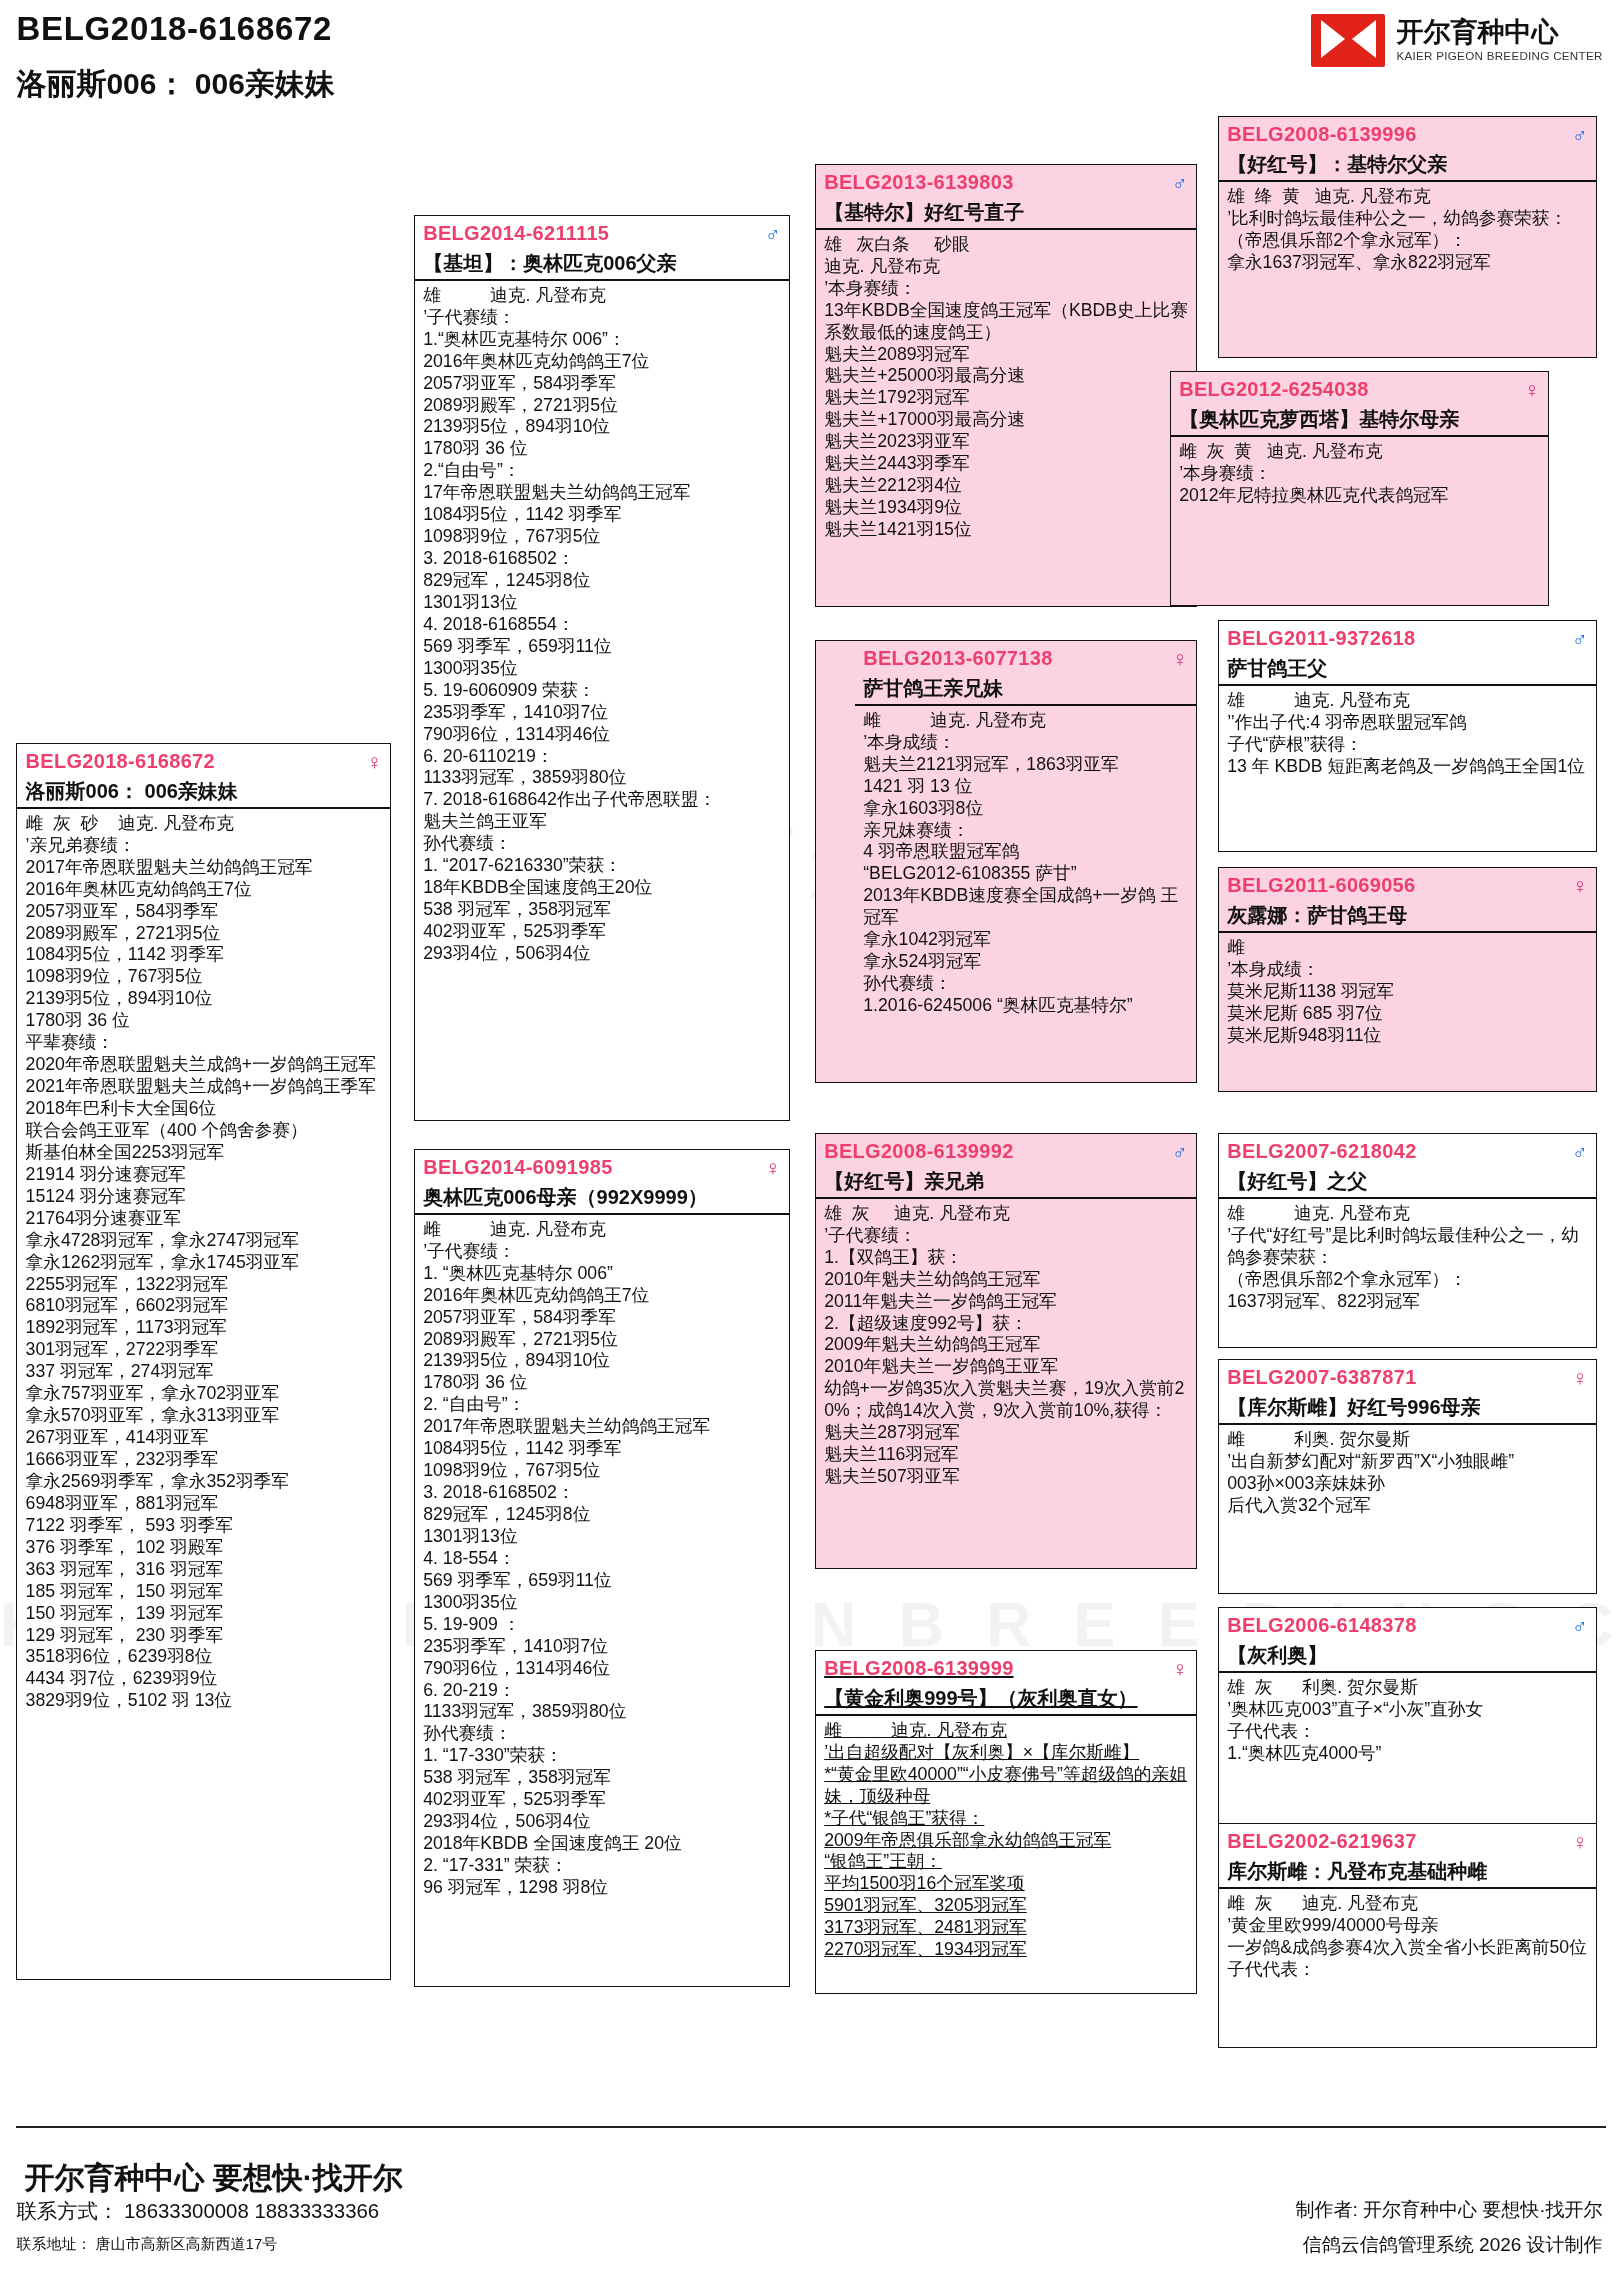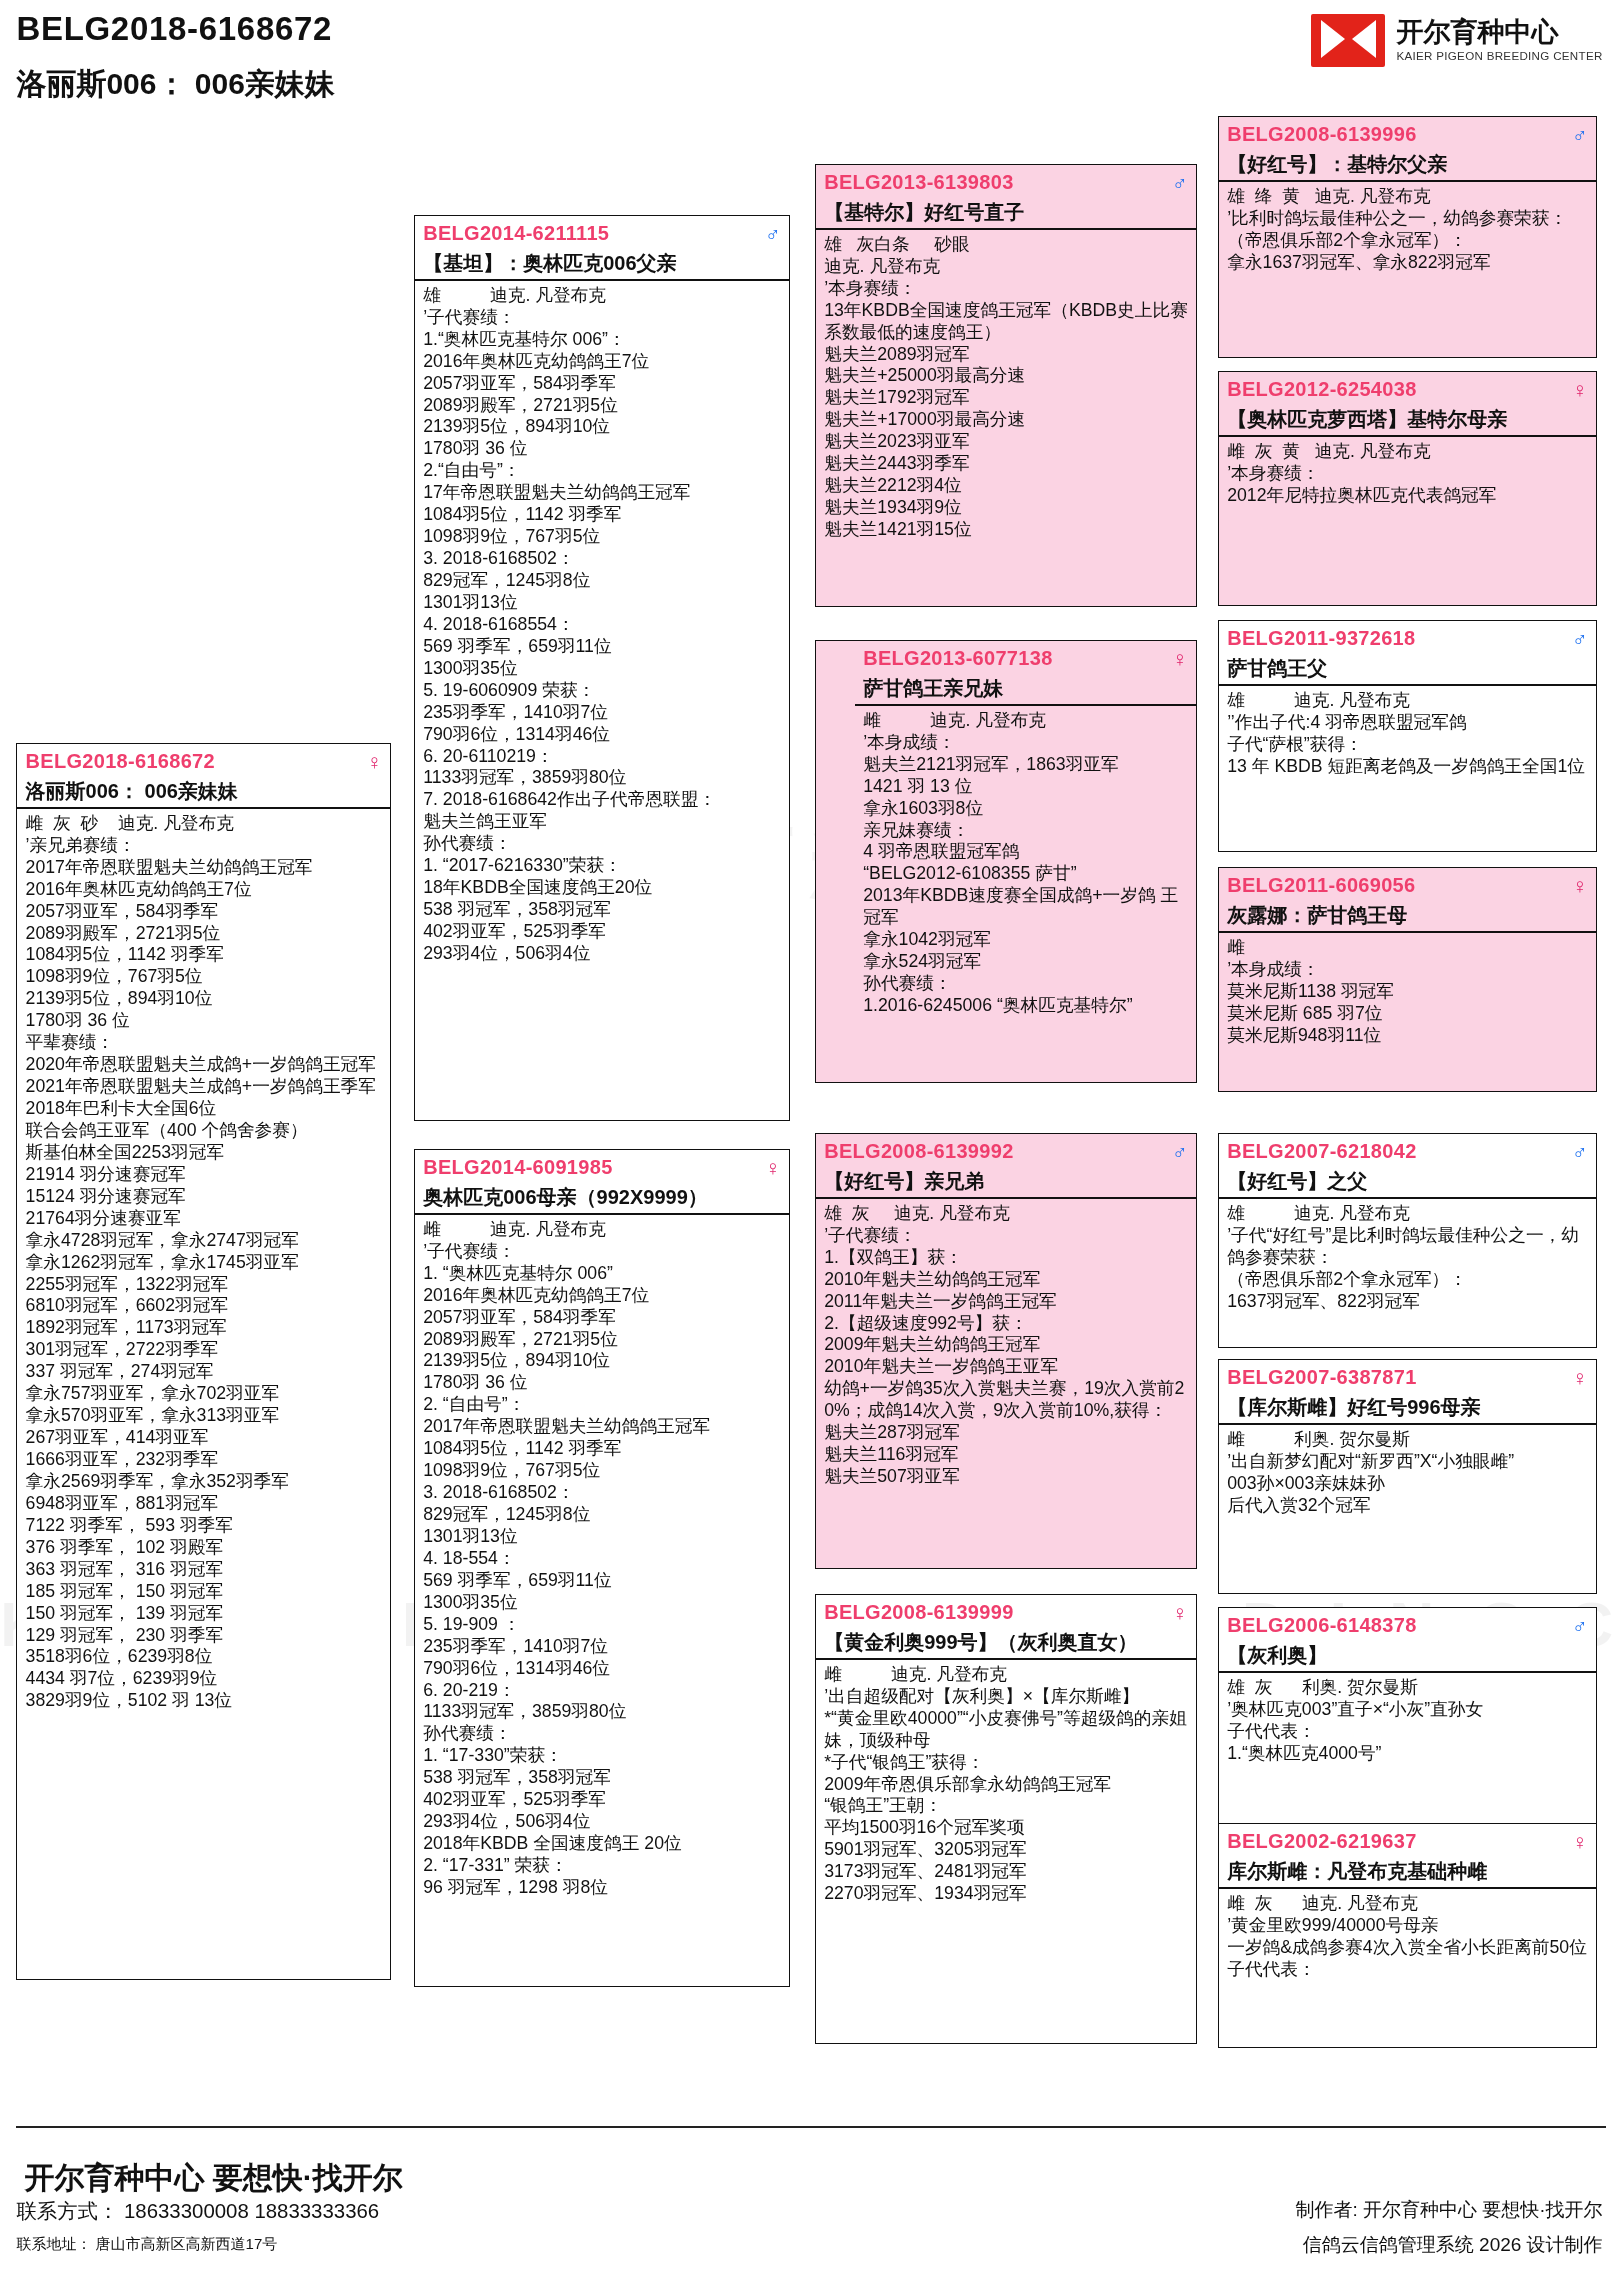--- a/index.html
+++ b/index.html
@@ -338,21 +338,21 @@
 2011年魁夫兰一岁鸽鸽王冠军
 2.【超级速度992号】获：
 2009年魁夫兰幼鸽鸽王冠军
 2010年魁夫兰一岁鸽鸽王亚军
 幼鸽+一岁鸽35次入赏魁夫兰赛，19次入赏前20%；成鸽14次入赏，9次入赏前10%,获得：
 魁夫兰287羽冠军
 魁夫兰116羽冠军
 魁夫兰507羽亚军</div>
   </div>
 
-  <div class="card" style="left:815px;top:1594px;width:382px;height:450px;">
+  <div class="card" style="left:815px;top:1650px;width:382px;height:344px;text-decoration:underline;">
     <div class="card-head">
       <div class="card-id">BELG2008-6139999</div>
       <div class="sex f">♀</div>
     </div>
     <div class="card-name">【黄金利奥999号】（灰利奥直女）</div>
     <div class="divider"></div>
     <div class="card-body">雌          迪克. 凡登布克
 ’出自超级配对【灰利奥】×【库尔斯雌】
 *“黄金里欧40000”“小皮赛佛号”等超级鸽的亲姐妹，顶级种母
 *子代“银鸽王”获得：
@@ -370,21 +370,21 @@
       <div class="sex m">♂</div>
     </div>
     <div class="card-name">【好红号】：基特尔父亲</div>
     <div class="divider"></div>
     <div class="card-body">雄  绛  黄   迪克. 凡登布克
 ’比利时鸽坛最佳种公之一，幼鸽参赛荣获：
 （帝恩俱乐部2个拿永冠军）：
 拿永1637羽冠军、拿永822羽冠军</div>
   </div>
 
-  <div class="card pink" style="left:1218px;top:371px;width:379px;height:235px;">
+  <div class="card pink" style="left:1170px;top:371px;width:379px;height:235px;">
     <div class="card-head">
       <div class="card-id">BELG2012-6254038</div>
       <div class="sex f">♀</div>
     </div>
     <div class="card-name">【奥林匹克萝西塔】基特尔母亲</div>
     <div class="divider"></div>
     <div class="card-body">雌  灰  黄   迪克. 凡登布克
 ’本身赛绩：
 2012年尼特拉奥林匹克代表鸽冠军</div>
   </div>

